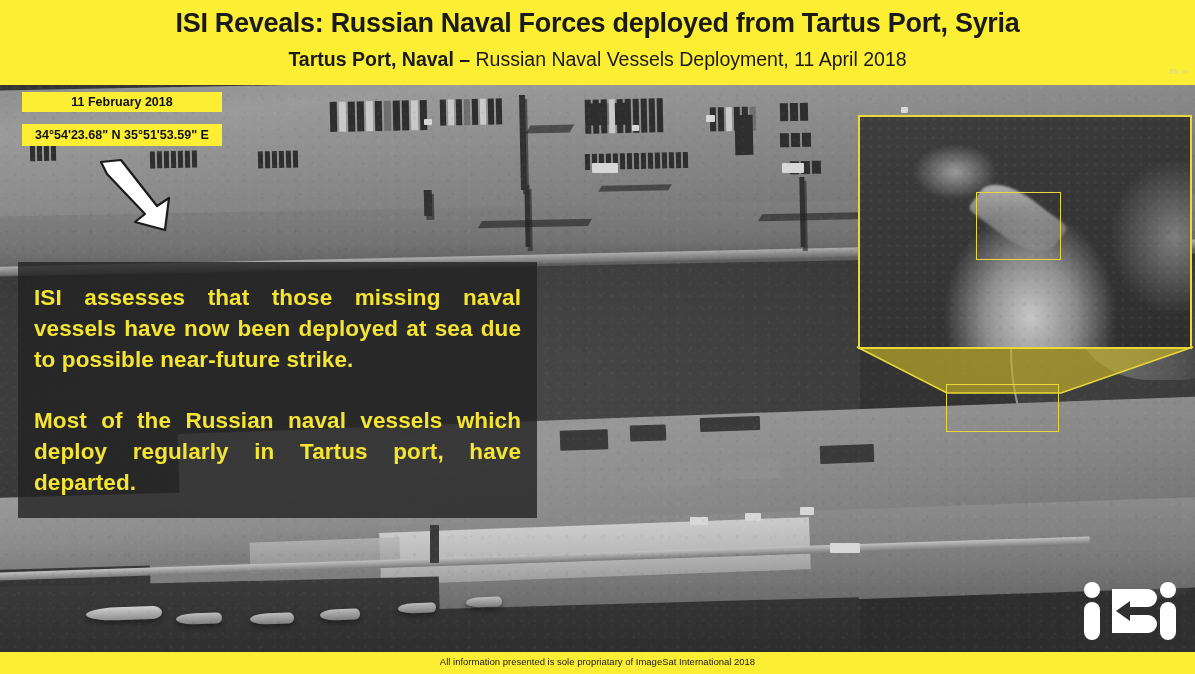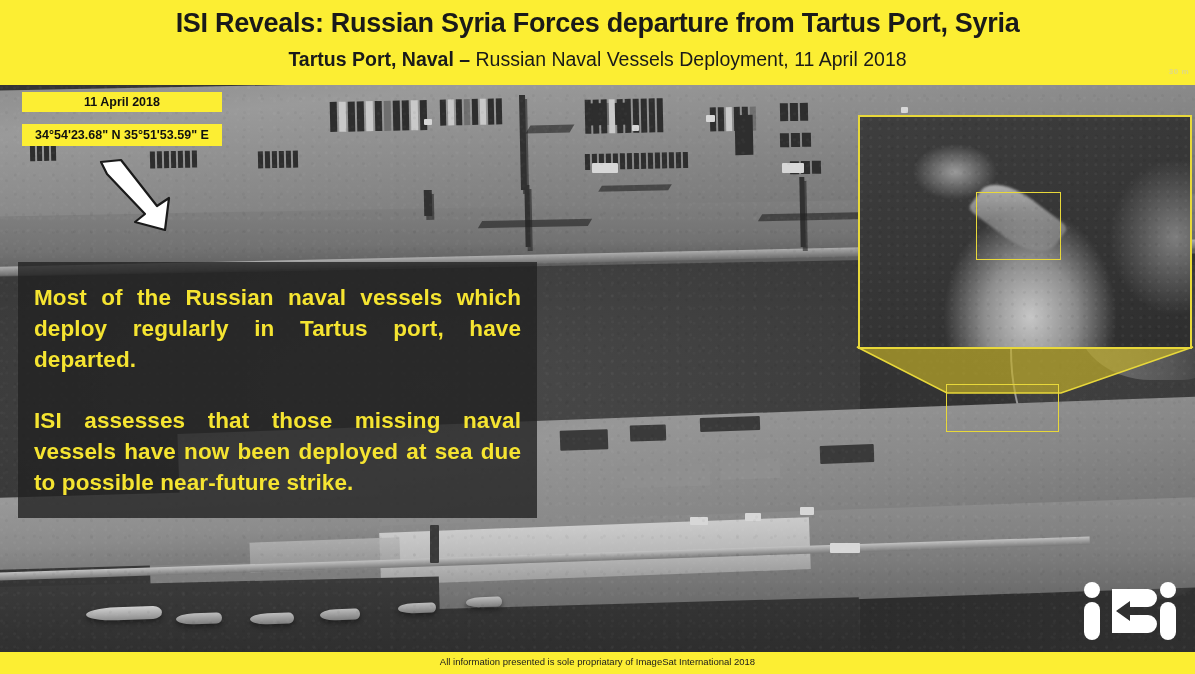--- a/index.html
+++ b/index.html
@@ -427,36 +427,36 @@
     <div class="vessel small" style="left:176px;top:528px;width:46px;height:11px;"></div>
     <div class="vessel small" style="left:250px;top:528px;width:44px;height:11px;"></div>
     <div class="vessel small" style="left:320px;top:524px;width:40px;height:11px;"></div>
     <div class="vessel small" style="left:398px;top:518px;width:38px;height:10px;"></div>
     <div class="vessel small" style="left:466px;top:512px;width:36px;height:10px;"></div>
 
     <div class="lyr grain"></div>
   </div>
 
   <div class="header">
-    <div class="header-title">ISI Reveals: Russian Syria Forces departure from Tartus Port, Syria</div>
+    <div class="header-title">ISI Reveals: Russian Naval Forces deployed from Tartus Port, Syria</div>
     <div class="header-sub"><span class="bold">Tartus Port, Naval – </span><span>Russian Naval Vessels Deployment, 11 April 2018</span></div>
   </div>
 
   <div id="scale-bar">30 m</div>
 
-  <div class="chip" id="date-chip">11 April  2018</div>
+  <div class="chip" id="date-chip">11 February  2018</div>
   <div class="chip" id="coord-chip">34°54'23.68" N  35°51'53.59" E</div>
 
   <svg id="arrow" viewBox="0 0 85 80">
     <polygon points="6,4 26,2 62,48 74,40 70,72 40,64 50,56 12,16" fill="#ffffff" stroke="#1a1a1a" stroke-width="2.2" stroke-linejoin="round"></polygon>
   </svg>
 
   <div id="text-panel">
+    <div class="para">ISI assesses that those missing naval vessels have now been deployed at sea due to possible near-future strike.</div>
     <div class="para">Most of the Russian naval vessels which deploy regularly in Tartus port, have departed.</div>
-    <div class="para">ISI assesses that those missing naval vessels have now been deployed at sea due to possible near-future strike.</div>
   </div>
 
   <svg id="connector" viewBox="0 0 340 48" preserveAspectRatio="none">
     <polygon points="2,1 338,1 206,47 92,47" fill="rgba(198,178,40,0.66)" stroke="#E8D83A" stroke-width="1.6"></polygon>
   </svg>
 
   <div id="callout-box"></div>
 
   <div id="inset">
     <div class="inset-img"></div>

